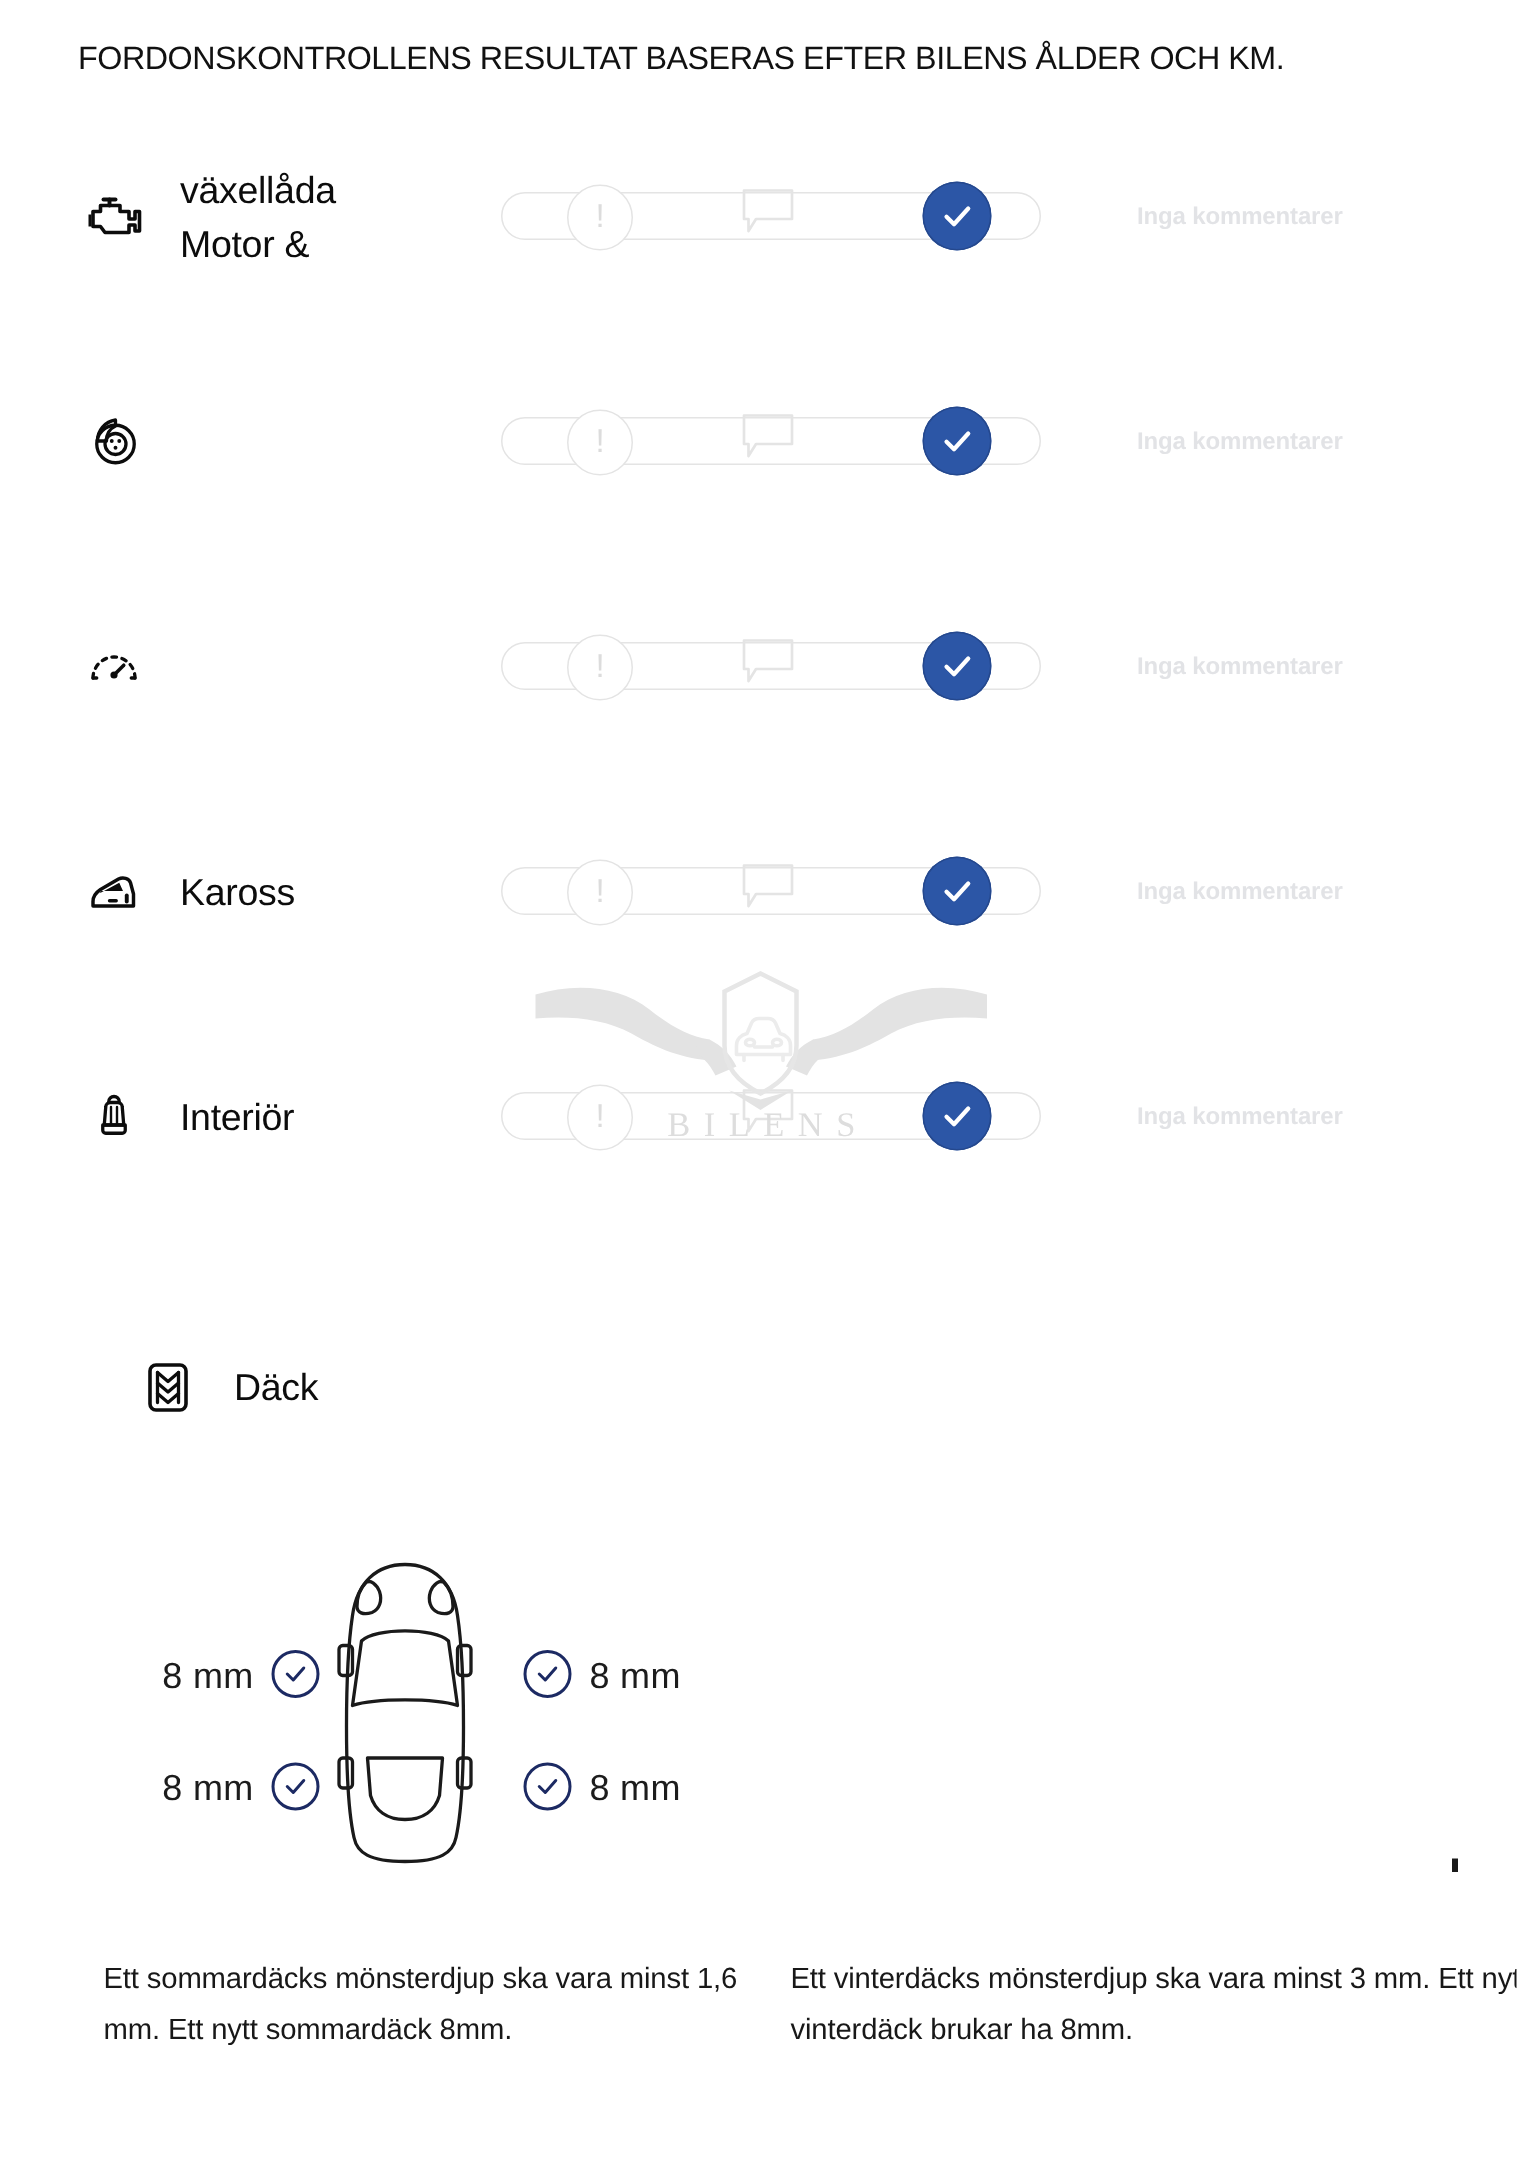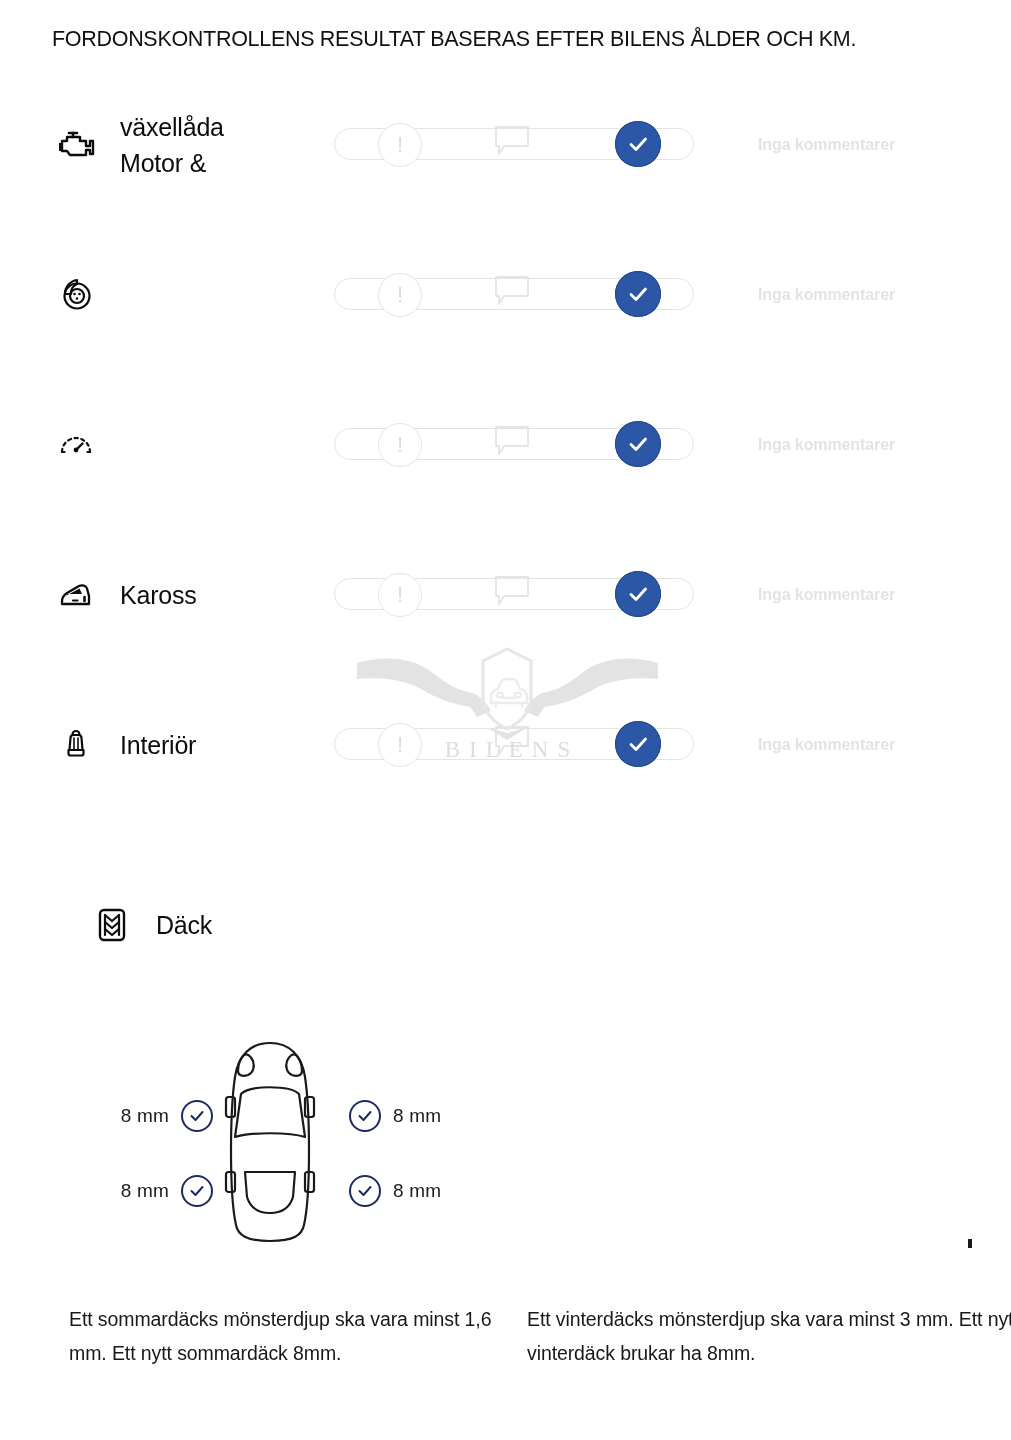--- a/index.html
+++ b/index.html
@@ -192,23 +192,23 @@
     left: 135px;
     top: 4px;
     width: 100px;
     height: 208px;
   }
   .car-top svg { display: block; }
 
   .tire-cell {
     position: absolute;
     display: flex;
-    align-items: center;
+    align-items: flex-end;
     gap: 12px;
-    font-size: 19px;
+    font-size: 24px;
     color: #1c1c1c;
   }
   .tire-cell.left  { justify-content: flex-end; width: 128px; }
   .tire-cell.right { justify-content: flex-start; width: 128px; }
   .tire-val { white-space: nowrap; letter-spacing: 0.2px; }
   .tire-check {
     width: 32px;
     height: 32px;
     flex: 0 0 32px;
     border: 2px solid #1c2a63;

